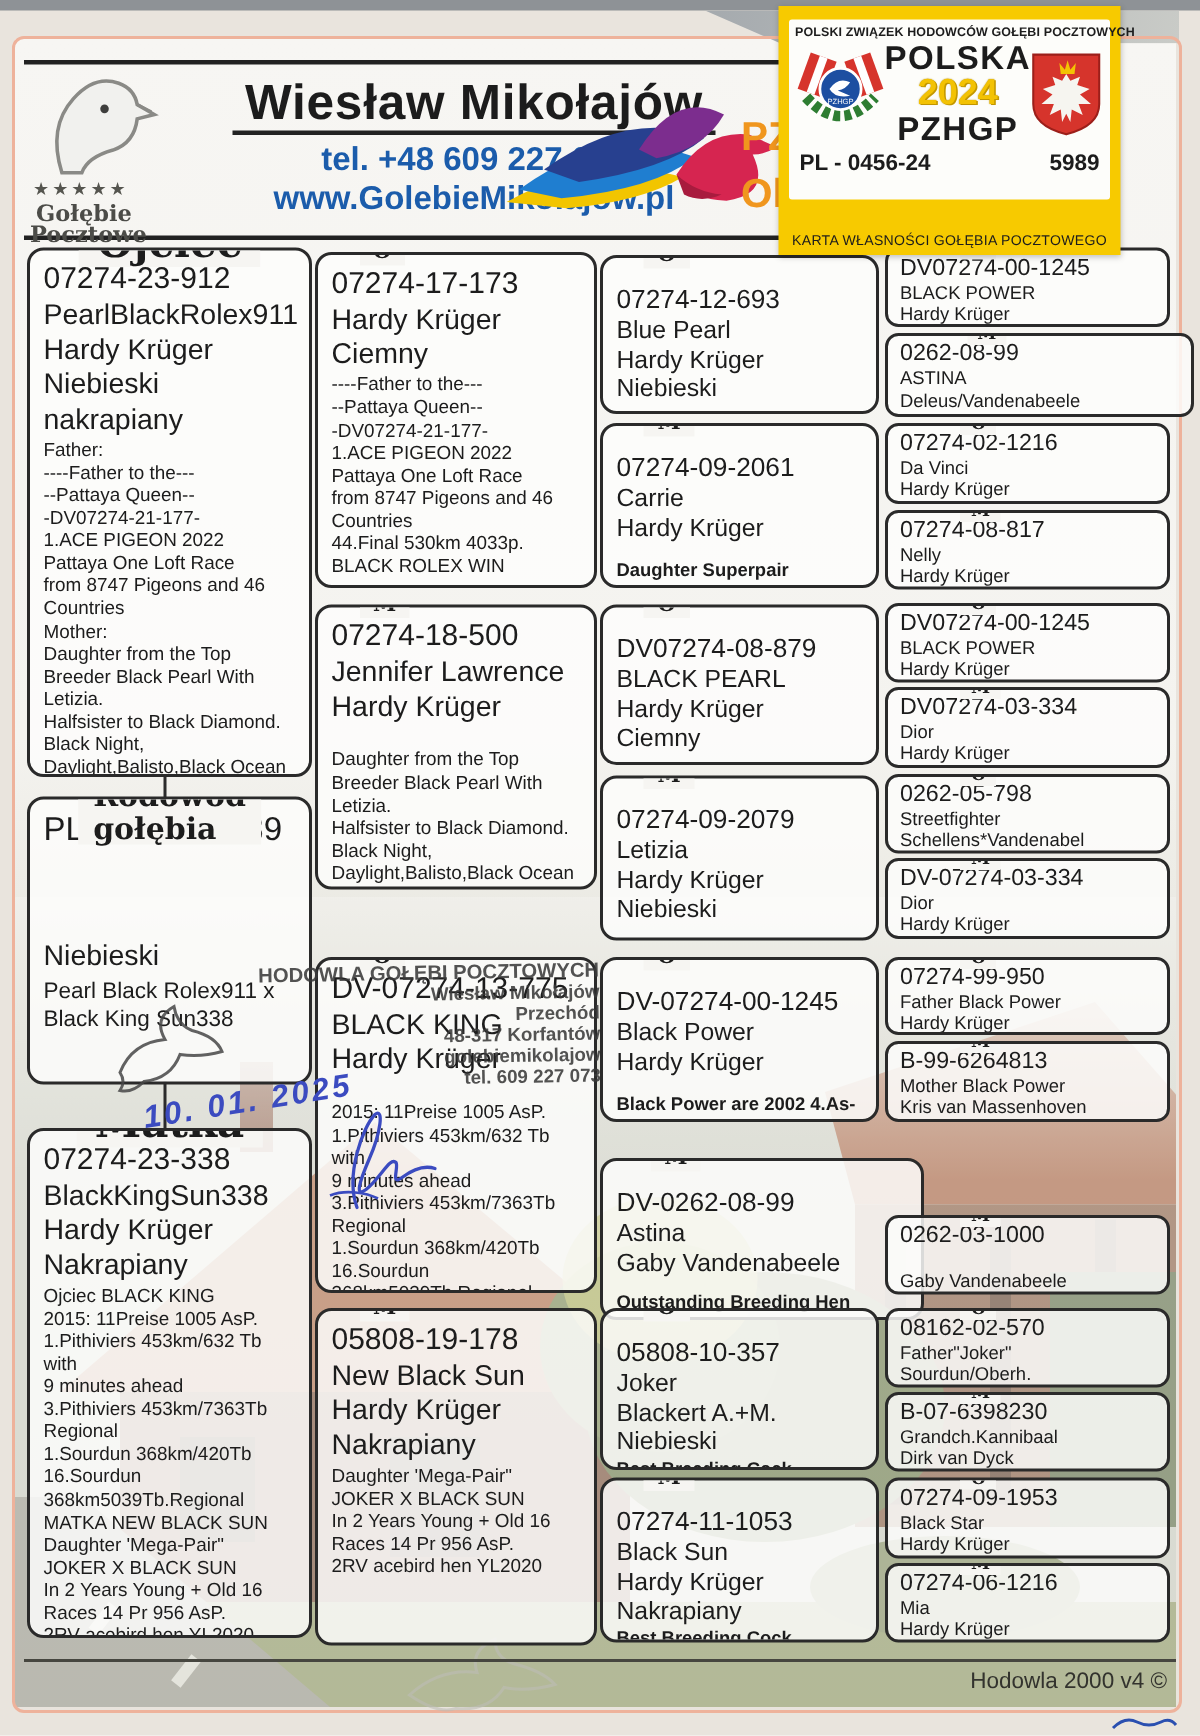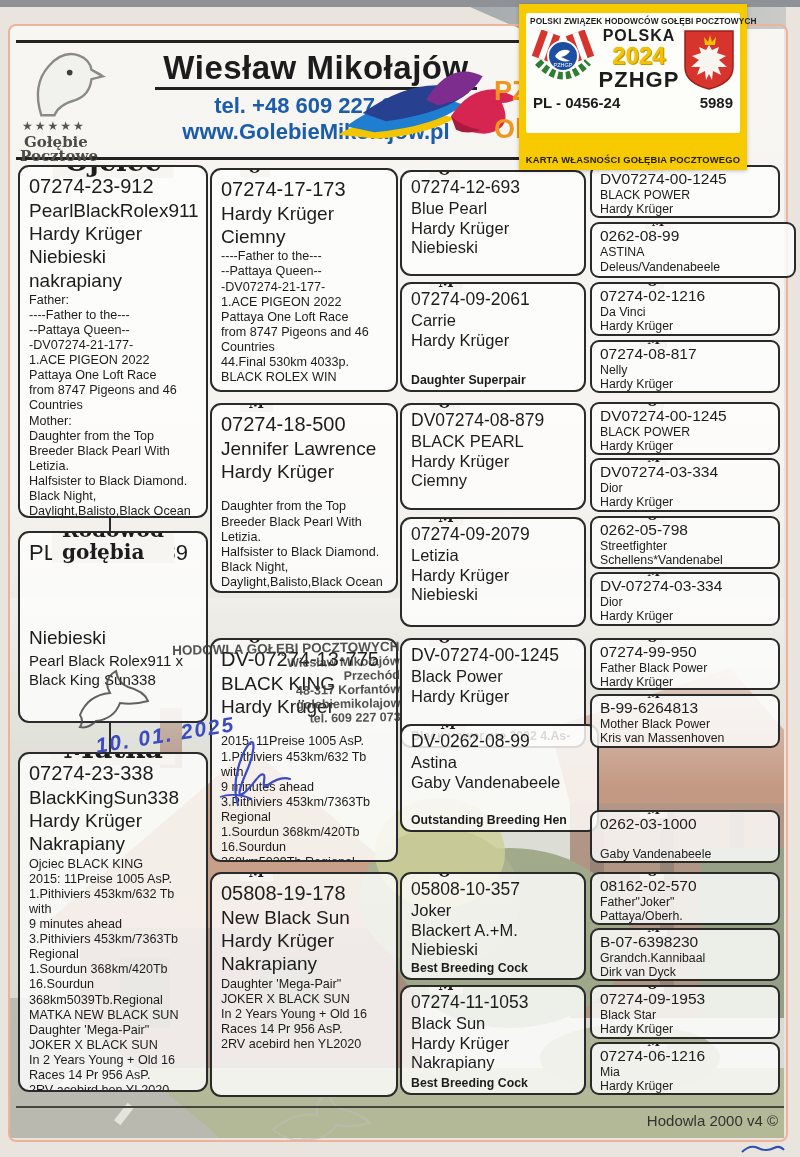--- a/index.html
+++ b/index.html
@@ -29,42 +29,42 @@
   .clip-orange{position:absolute;left:478px;top:30px;color:#f0961e;font-weight:700;font-size:27px;line-height:1.4;}
 
   
   .badge{position:absolute;left:519px;top:4px;width:228px;height:166px;background:#f7ca00;z-index:20;
         box-shadow:0 1px 4px rgba(0,0,0,.25);}
   .badge-white{position:absolute;left:7px;top:9px;right:7px;height:120px;background:#fdfdfa;border-radius:2px;
         padding:3px 4px 0;box-sizing:border-box;}
   .borg{font-size:8.3px;font-weight:700;text-align:center;letter-spacing:.1px;white-space:nowrap;}
   .bmid{display:flex;align-items:center;justify-content:space-between;padding:2px 1px 0;}
   .bcenter{text-align:center;line-height:1.02;}
-  .bpolska{font-size:16px;font-weight:700;letter-spacing:1px;}
+  .bpolska{font-size:22px;font-weight:700;letter-spacing:1px;}
   .byear{font-size:24px;font-weight:800;color:#f3c203;text-shadow:0 0 1px #a98400,1px 1px 0 #c79b00;}
   .bpzhgp{font-size:22px;font-weight:700;letter-spacing:1px;}
   .brow{display:flex;justify-content:space-between;font-size:15px;font-weight:700;padding:0 3px;margin-top:3px;}
-  .bkarta{position:absolute;bottom:5px;left:0;right:0;text-align:center;font-size:9.4px;font-weight:700;letter-spacing:.2px;}
+  .bkarta{position:absolute;bottom:5px;left:0;right:0;text-align:center;font-size:9.4px;font-weight:400;letter-spacing:.2px;}
 
   
   .pbox{position:absolute;background:rgba(253,253,251,.84);border:2px solid #2a2a2a;border-radius:11px;
         padding:6px 9px 3px;box-sizing:border-box;display:flex;flex-direction:column;z-index:5;overflow:hidden;}
   .tick::before{content:"";position:absolute;left:-12px;top:46%;width:11px;height:2px;background:#2b2b2b;}
   .pbox::before{left:-12px;}
   .chip{position:absolute;top:-11px;left:15%;background:#f6f5f2;padding:0 9px;z-index:6;
         font-family:"DejaVu Serif",serif;font-weight:700;font-size:14px;line-height:1.3;}
   .chip.main{left:50%;transform:translateX(-50%);font-size:28px;top:-20px;padding:0 12px;line-height:1.1;}
   .chip.rod{left:50%;transform:translateX(-50%);font-size:20px;top:-14px;padding:0 10px;line-height:1.1;}
   .ring{font-size:20px;line-height:1.3;}
   .nm{font-size:19px;line-height:1.22;}
   .notes{font-size:12.6px;line-height:1.2;white-space:pre-line;margin-top:1px;}
   .ring3{font-size:17.5px;line-height:1.25;}
   .nm3{font-size:16.5px;line-height:1.2;}
   .note3{font-size:12.3px;font-weight:600;margin-top:auto;line-height:1.15;}
-  .c3{padding:5px 9px 3px;}
+  .c3{padding:17px 9px 3px;}
   .c4{padding:2px 8px 1px;border-radius:9px;}
   .ring4{font-size:15.5px;line-height:1.25;}
   .nm4{font-size:12.3px;line-height:1.18;min-height:14px;}
   .c4 .chip{top:-9px;left:26%;font-size:11.5px;padding:0 7px;}
   .spacer62{height:58px;}
   .parents{font-size:15px;line-height:1.25;margin-top:2px;}
   .subj-ring{font-size:22px;line-height:1.3;}
   .subj-col{font-size:19px;line-height:1.3;}
 
   .vline{position:absolute;width:2px;background:#2b2b2b;z-index:4;}
@@ -338,21 +338,21 @@
     <div class="note3"></div>
   </div>
   <div class="pbox tick c3" style="left:400px;top:638px;width:186px;height:110px">
     <span class="chip">O</span>
     <div class="ring3">DV-07274-00-1245</div>
     <div class="nm3">Black Power</div>
     <div class="nm3">Hardy Krüger</div>
     <div class="nm3"></div>
     <div class="note3">Black Power are 2002 4.As-</div>
   </div>
-  <div class="pbox tick c3" style="left:400px;top:724px;width:199px;height:108px">
+  <div class="pbox tick c3" style="left:400px;top:772px;width:216px;height:108px">
     <span class="chip">M</span>
     <div class="ring3">DV-0262-08-99</div>
     <div class="nm3">Astina</div>
     <div class="nm3">Gaby Vandenabeele</div>
     <div class="nm3"></div>
     <div class="note3">Outstanding Breeding Hen</div>
   </div>
   <div class="pbox tick c3" style="left:400px;top:872px;width:186px;height:108px">
     <span class="chip">O</span>
     <div class="ring3">05808-10-357</div>
@@ -433,21 +433,21 @@
   <div class="pbox tick c4" style="left:590px;top:810px;width:190px;height:53px">
     <span class="chip">M</span>
     <div class="ring4">0262-03-1000</div>
     <div class="nm4"></div>
     <div class="nm4">Gaby Vandenabeele</div>
   </div>
   <div class="pbox tick c4" style="left:590px;top:872px;width:190px;height:53px">
     <span class="chip">O</span>
     <div class="ring4">08162-02-570</div>
     <div class="nm4">Father"Joker"</div>
-    <div class="nm4">Pattaya/Oberh.</div>
+    <div class="nm4">Sourdun/Oberh.</div>
   </div>
   <div class="pbox tick c4" style="left:590px;top:928px;width:190px;height:53px">
     <span class="chip">M</span>
     <div class="ring4">B-07-6398230</div>
     <div class="nm4">Grandch.Kannibaal</div>
     <div class="nm4">Dirk van Dyck</div>
   </div>
   <div class="pbox tick c4" style="left:590px;top:985px;width:190px;height:54px">
     <span class="chip">O</span>
     <div class="ring4">07274-09-1953</div>

